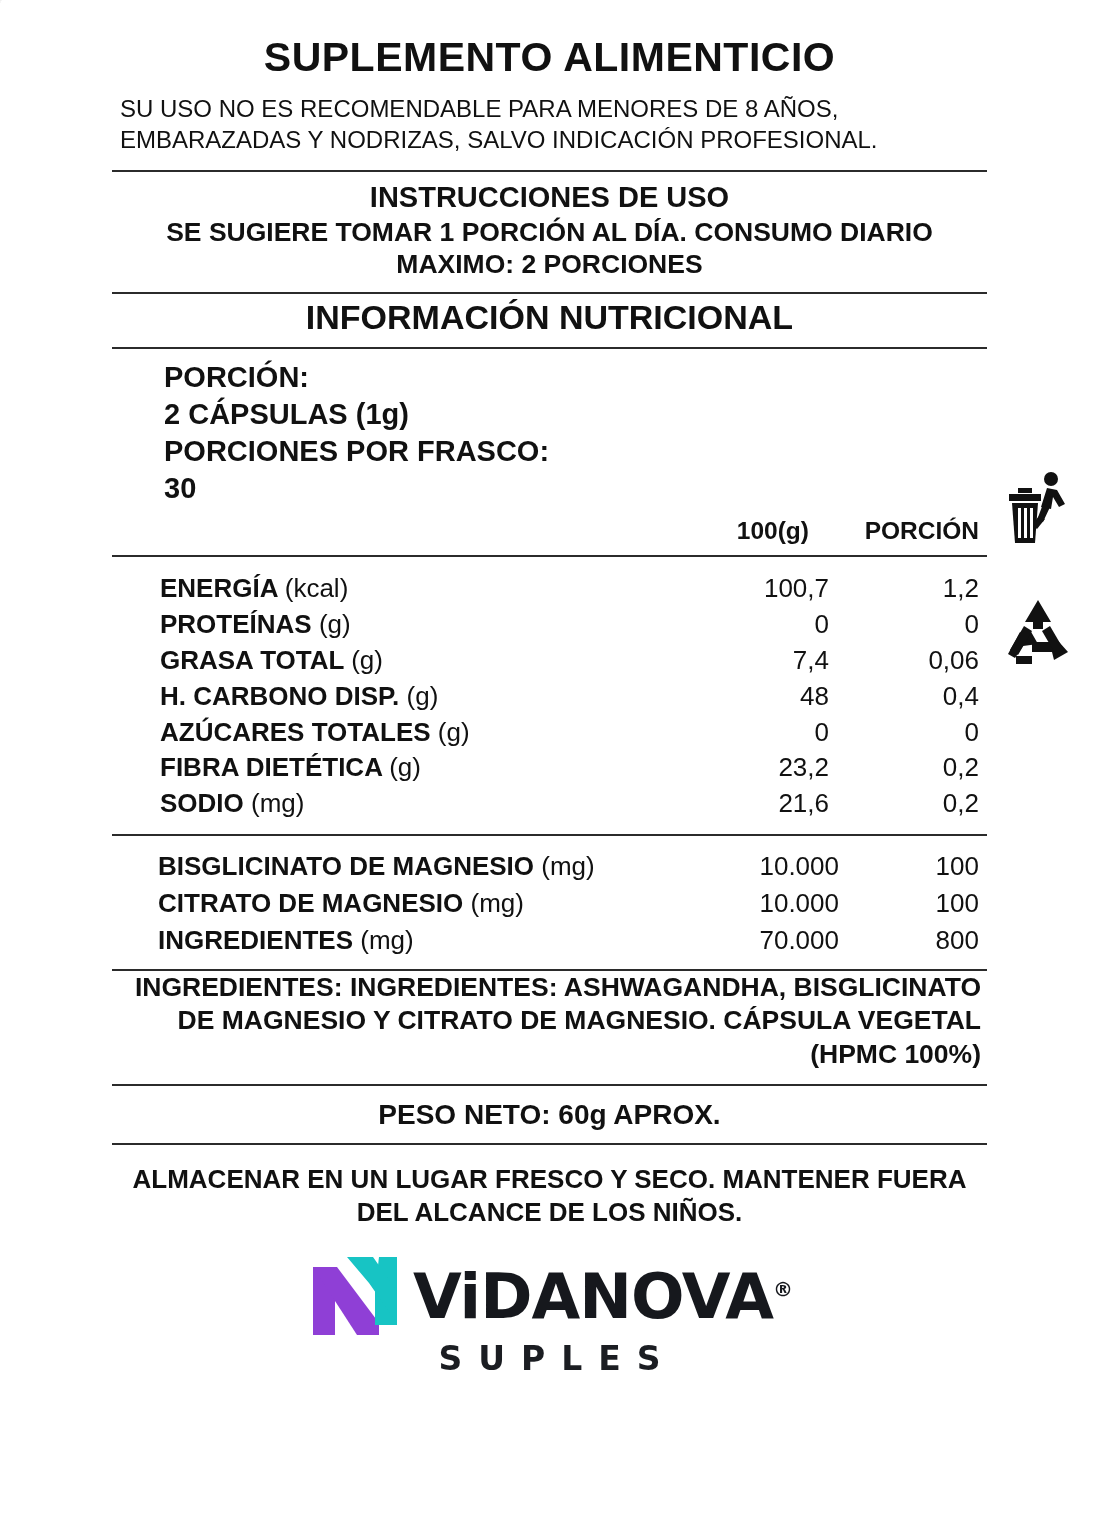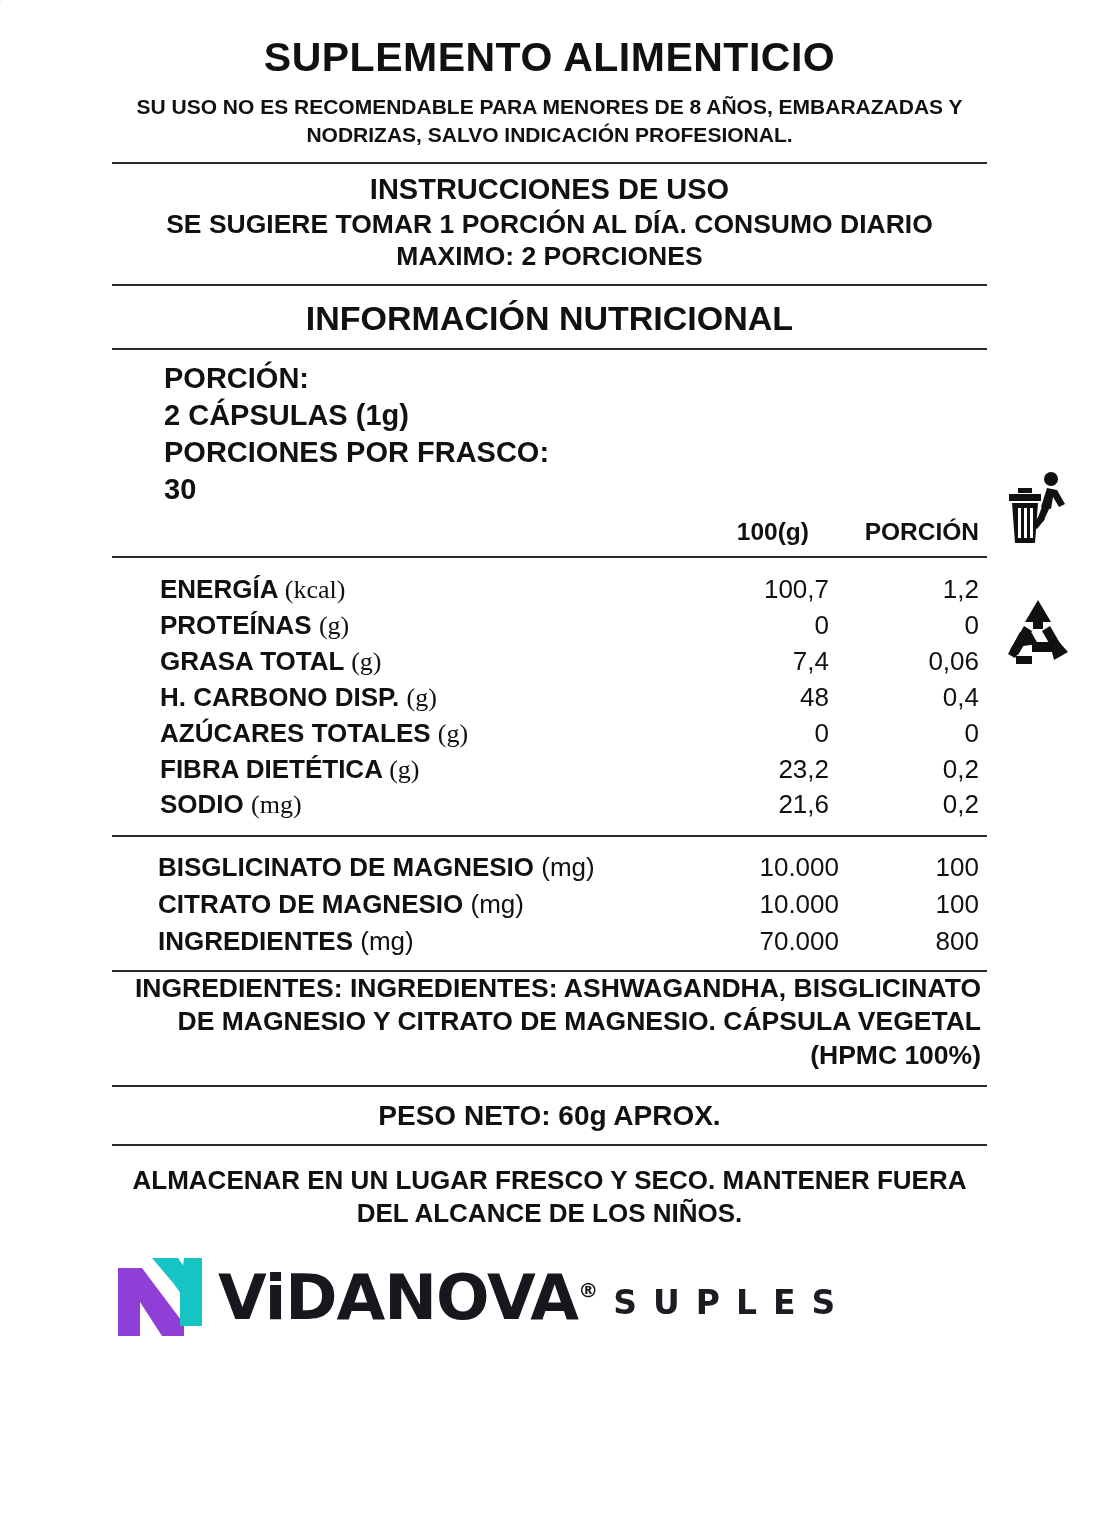--- a/index.html
+++ b/index.html
@@ -50,23 +50,23 @@
 
   .title-main {
     font-size: 41px;
     font-weight: bold;
     letter-spacing: 0.5px;
     text-align: center;
     margin: 18px 0 14px 0;
     line-height: 1.05;
   }
   .warning {
-    font-size: 21px;
-    font-weight: bold;
-    text-align: center;
+    font-size: 24px;
+    font-weight: normal;
+    text-align: left;
     line-height: 1.31;
     margin: 0 8px 14px 8px;
   }
 
   .section-head {
     font-size: 29px;
     font-weight: bold;
     text-align: center;
     margin: 9px 0 2px 0;
   }
@@ -75,21 +75,21 @@
     font-weight: bold;
     text-align: center;
     line-height: 1.22;
     margin-bottom: 11px;
   }
 
   .nutri-head {
     font-size: 34px;
     font-weight: bold;
     text-align: center;
-    margin: 13px 0 10px 0;
+    margin: 4px 0 10px 0;
   }
 
   .portion-block {
     padding: 10px 0 4px 0;
   }
   .portion-row {
     display: flex;
     align-items: baseline;
     font-size: 29px;
     font-weight: bold;
@@ -123,21 +123,21 @@
     display: flex;
     align-items: baseline;
     font-size: 26px;
     line-height: 1.38;
   }
   .nrow .name {
     flex: 1 1 auto;
     font-weight: bold;
     padding-left: 48px;
   }
-  .nrow .name .unit { font-weight: normal; font-family: Liberation Serif, serif; }
+  .nrow .name .unit { font-weight: normal; }
   .nrow .v1 { width: 140px; text-align: right; font-weight: normal; }
   .nrow .v2 { width: 150px; text-align: right; font-weight: normal; padding-right: 8px; }
 
   .actives {
     padding: 12px 0 10px 0;
   }
   .arow {
     display: flex;
     align-items: baseline;
     font-size: 26px;
@@ -172,21 +172,21 @@
     font-weight: bold;
     text-align: center;
     line-height: 1.27;
     padding: 18px 0 6px 0;
   }
 
   
   .logo-wrap {
     margin-top: 18px;
     display: flex;
-    flex-direction: row;
+    flex-direction: column;
     align-items: center;
   }
   .logo-row {
     display: flex;
     align-items: center;
     gap: 10px;
   }
   .logo-mark { width: 96px; height: 86px; }
   .logo-text {
     font-size: 63px;
@@ -196,21 +196,21 @@
     line-height: 1;
     position: relative;
     font-family: "DejaVu Sans", sans-serif;
   }
   .logo-reg {
     font-size: 20px;
     vertical-align: super;
     font-weight: bold;
   }
   .logo-sub {
-    margin-top: 10px;
+    margin-top: 0;
     font-size: 33px;
     font-weight: bold;
     letter-spacing: 16px;
     color: #1b1d22;
     padding-left: 16px;
     font-family: "DejaVu Sans", sans-serif;
   }
 
   
   .side-icons {

